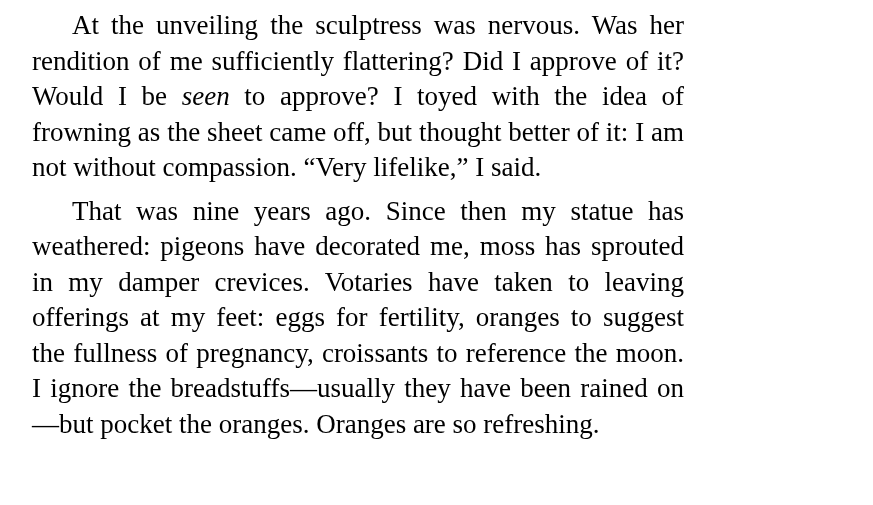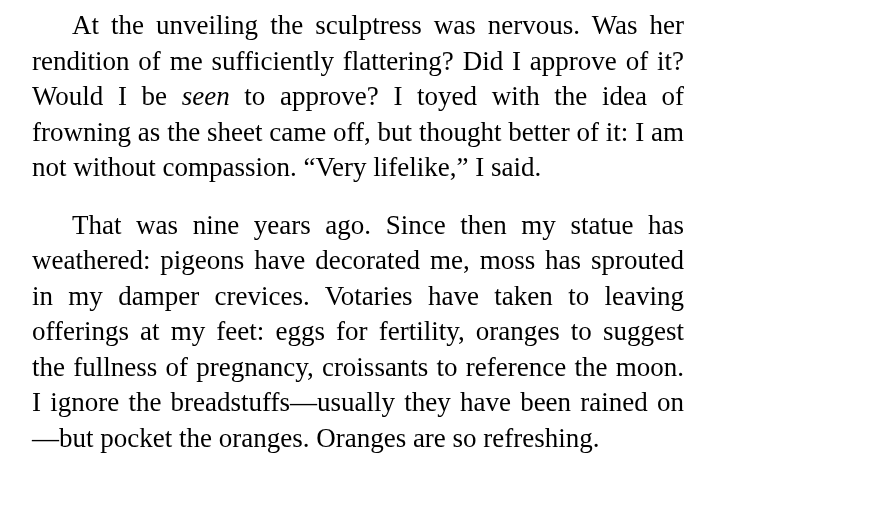--- a/index.html
+++ b/index.html
@@ -24,21 +24,21 @@
   .para {
     margin: 0;
     font-size: 27px;
     line-height: 35.5px;
     text-align: justify;
     text-justify: inter-word;
     text-indent: 40px;
     hyphens: none;
   }
   .para + .para {
-    margin-top: 22px;
+    margin-top: 8px;
   }
   .para em {
     font-style: italic;
   }
 </style>
 </head>
 <body>
 
 <div class="page">
   <div id="body-text">

